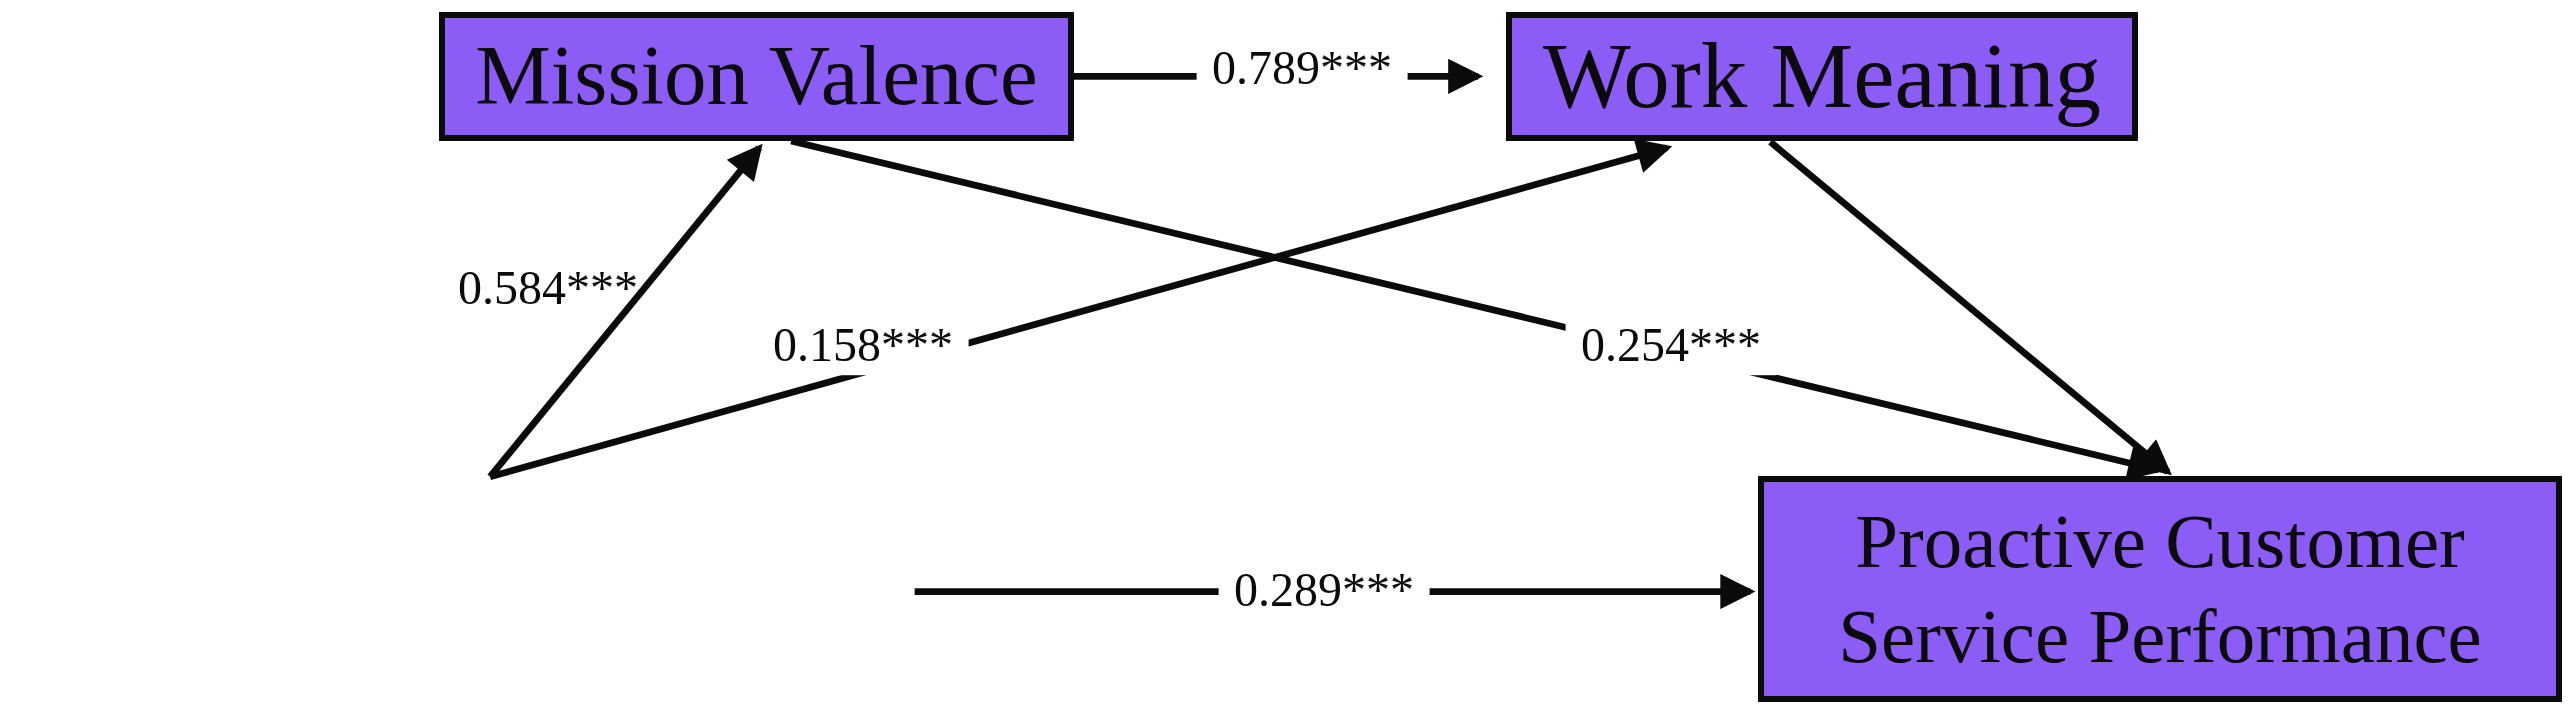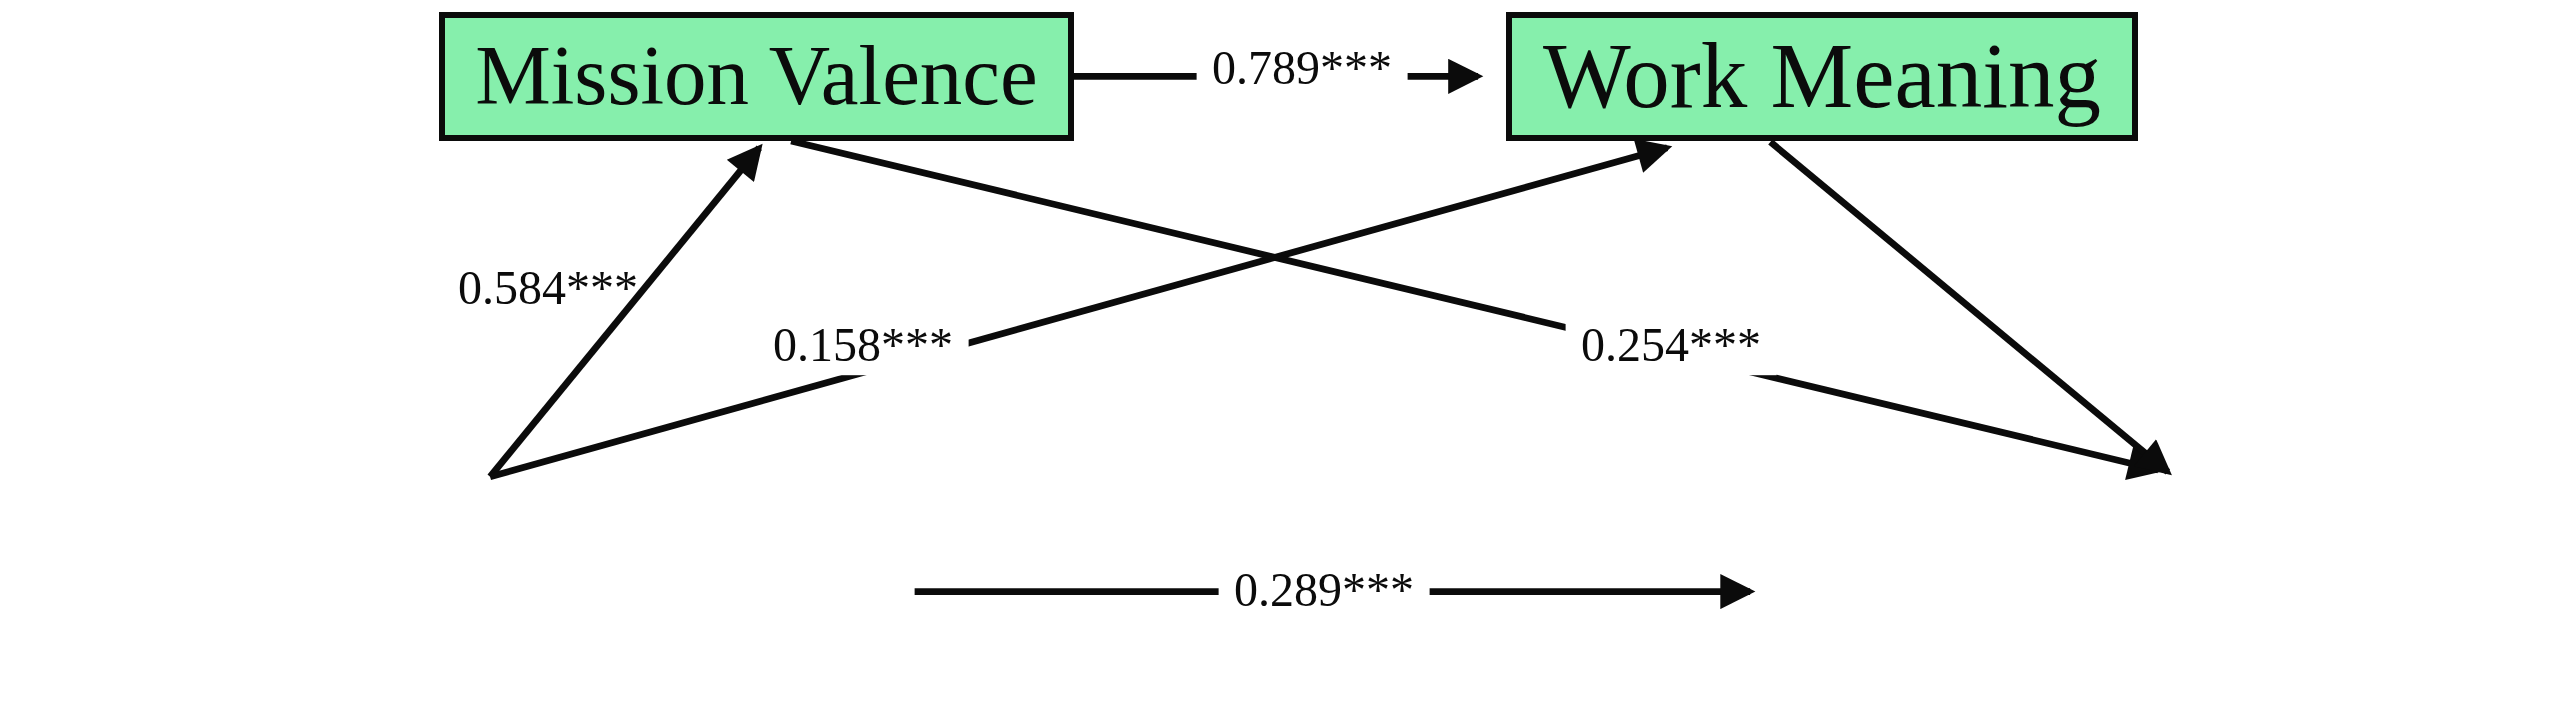--- a/index.html
+++ b/index.html
@@ -20,21 +20,21 @@
     position: absolute;
     left: 0;
     top: 0;
     width: 2576px;
     height: 720px;
     z-index: 1;
   }
   .node {
     position: absolute;
     box-sizing: border-box;
-    background: #86efac;
+    background: #8b5cf6;
     border: 6.8px solid #0b0b0b;
     display: flex;
     flex-direction: column;
     align-items: center;
     justify-content: center;
     text-align: center;
     z-index: 3;
     line-height: 1.24;
   }
   .node-mv {
@@ -111,15 +111,19 @@
 
   <div class="node node-mv">
     <span>Mission Valence</span>
   </div>
 
   <div class="node node-wm">
     <span>Work Meaning</span>
   </div>
 
 
+  <div class="node node-pcsp">
+    <span>Proactive Customer</span>
+    <span>Service Performance</span>
+  </div>
 
 </div>
 
 
 </body></html>

